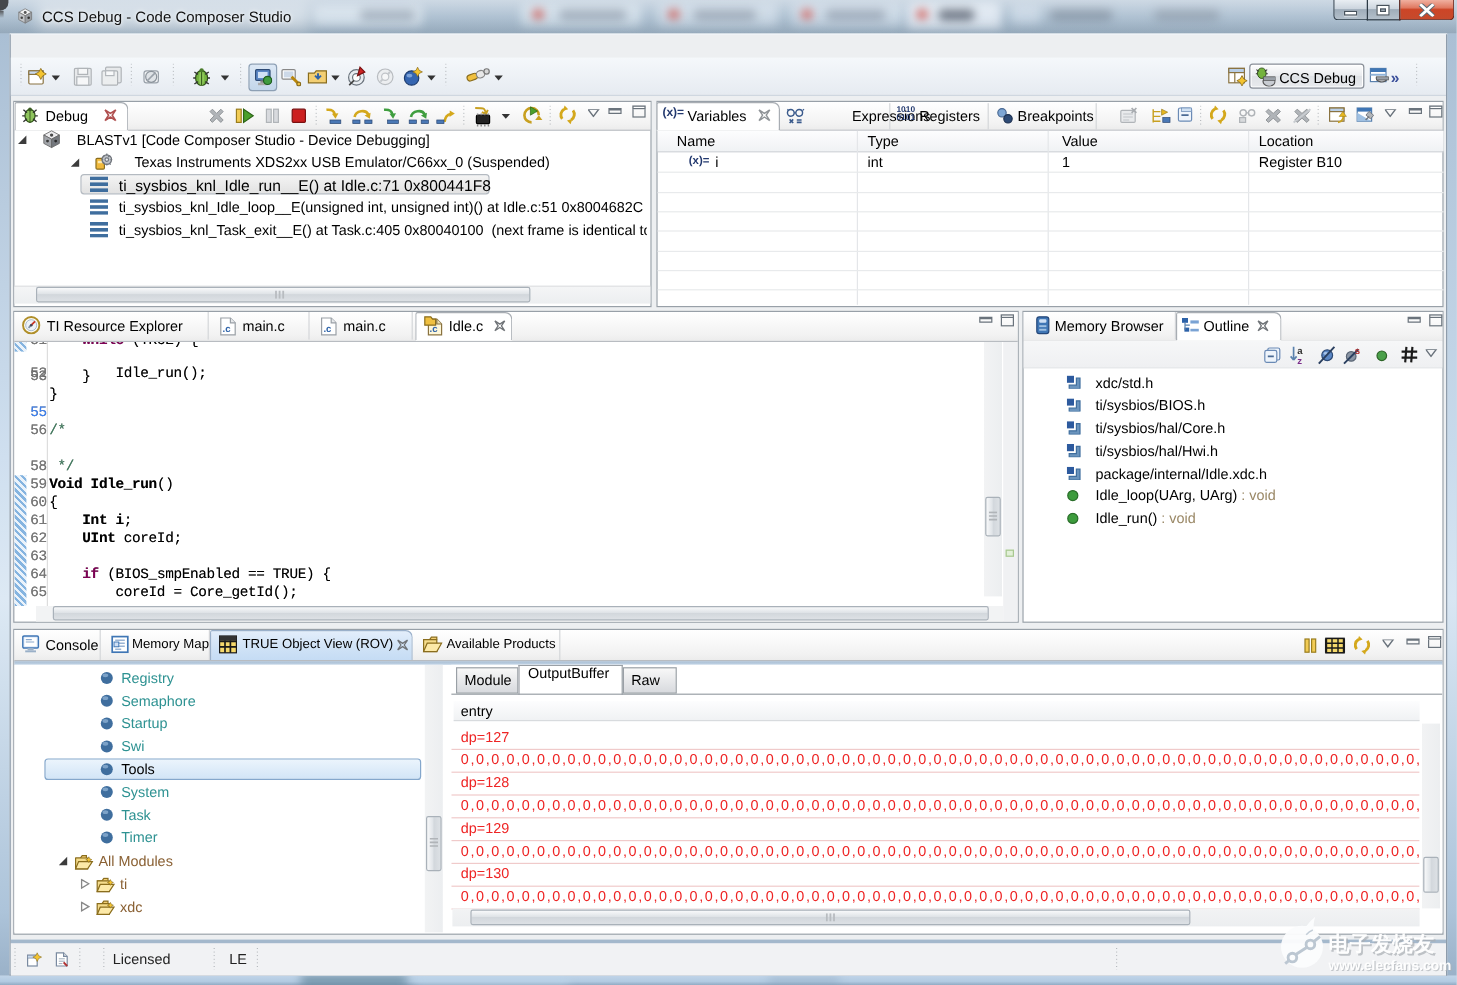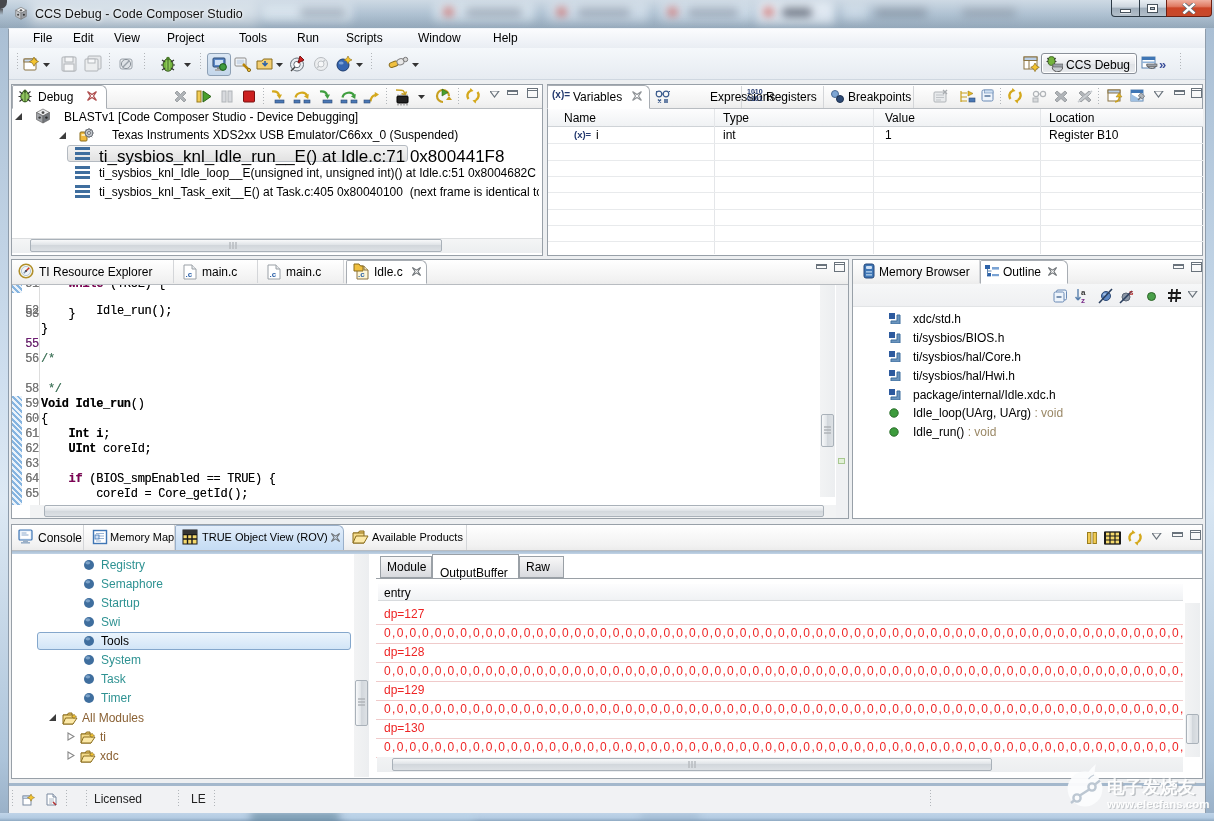--- a/index.html
+++ b/index.html
@@ -87,31 +87,20 @@
     </svg>
   </div>
   <div class="leftborder"></div>
   <div class="rightborder"></div>
   <div class="bottomborder" id="bottomborder">
     <div class="blob" style="left:250px;top:0px;width:90px;height:8px;background:rgba(45,90,110,.55);"></div>
     <div class="blob" style="left:345px;top:0px;width:130px;height:8px;background:rgba(190,215,235,.6);"></div>
     <div class="blob" style="left:640px;top:1px;width:60px;height:7px;background:rgba(120,150,175,.35);"></div>
   </div>
   <div class="client"></div>
-  <div class="menubar" id="menubar">
-    <span style="left:24px;">File</span>
-    <span style="left:64px;">Edit</span>
-    <span style="left:105px;">View</span>
-    <span style="left:158px;">Project</span>
-    <span style="left:230px;">Tools</span>
-    <span style="left:288px;">Run</span>
-    <span style="left:337px;">Scripts</span>
-    <span style="left:409px;">Window</span>
-    <span style="left:484px;">Help</span>
-  </div>
   <div class="toolbar" id="toolbar"></div>
   <div id="toolbaricons">
     <div class="dotsep" style="left:17px;top:53px;"></div>
     <svg class="icon" style="left:23px;top:56px;" width="16" height="16" viewBox="0 0 16 16">
         <rect x="1" y="3" width="12" height="11" rx="1" fill="#fff" stroke="#8a7340"></rect>
         <rect x="1" y="3" width="12" height="3" fill="#c9daf0" stroke="#8a7340"></rect>
         <path d="M11,1 l1.6,3 3,1.6 -3,1.6 -1.6,3 -1.6,-3 -3,-1.6 3,-1.6z" fill="#f4c430" stroke="#8a6d1d" stroke-width=".7"></path>
       </svg>
     <svg class="icon" style="left:43px;top:62px;" width="8" height="6">
         <polygon points="0,1 7,1 3.5,5" fill="#333"></polygon>
@@ -324,21 +313,21 @@
         <circle cx="11" cy="6" r="1.5" fill="#eceef0" stroke="#70757c"></circle>
         <path d="M11,1 v1.5 M11,9.5 v1.5 M6.5,6 h1.5 M14,6 h1.5 M7.8,2.8 l1,1 M13.2,9.2 l1,1 M7.8,9.2 l1,-1 M13.2,2.8 l-1,1" stroke="#70757c" stroke-width="1"></path>
       </svg>
   <div class="txt" style="left:112px;top:128px;font-size:12px;">Texas Instruments XDS2xx USB Emulator/C66xx_0 (Suspended)</div>
   <div class="abs" style="left:67px;top:145px;width:341px;height:17px;border:1px solid #b4bac1;border-radius:3px;background:linear-gradient(180deg,#f4f4f4,#e2e2e2);"></div>
   <svg class="icon" style="left:74px;top:147px;" width="17" height="13" viewBox="0 0 17 13">
         <rect x="1" y="0" width="15" height="3" fill="#3f6e9e"></rect>
         <rect x="1" y="5" width="15" height="3" fill="#3f6e9e"></rect>
         <rect x="1" y="10" width="15" height="3" fill="#3f6e9e"></rect>
       </svg>
-  <div class="txt" style="left:99px;top:147px;font-size:17px;">ti_sysbios_knl_Idle_run__E() at Idle.c:71 0x800441F8</div>
+  <div class="txt" style="left:99px;top:147px;font-size:13px;">ti_sysbios_knl_Idle_run__E() at Idle.c:71 0x800441F8</div>
   <svg class="icon" style="left:74px;top:166px;" width="17" height="13" viewBox="0 0 17 13">
         <rect x="1" y="0" width="15" height="3" fill="#3f6e9e"></rect>
         <rect x="1" y="5" width="15" height="3" fill="#3f6e9e"></rect>
         <rect x="1" y="10" width="15" height="3" fill="#3f6e9e"></rect>
       </svg>
   <div class="txt" style="left:99px;top:166px;font-size:12px;">ti_sysbios_knl_Idle_loop__E(unsigned int, unsigned int)() at Idle.c:51 0x8004682C</div>
   <svg class="icon" style="left:74px;top:185px;" width="17" height="13" viewBox="0 0 17 13">
         <rect x="1" y="0" width="15" height="3" fill="#3f6e9e"></rect>
         <rect x="1" y="5" width="15" height="3" fill="#3f6e9e"></rect>
         <rect x="1" y="10" width="15" height="3" fill="#3f6e9e"></rect>
@@ -512,21 +501,21 @@
           </div>
           <div style="position:absolute;left:0;top:21.5px;height:15px;width:808px;">
             <span style="position:absolute;right:781px;color:#787878;">53</span>
             <span style="position:absolute;left:29px;white-space:pre;">    }</span>
           </div>
           <div style="position:absolute;left:0;top:36.5px;height:15px;width:808px;">
             <span style="position:absolute;right:817px;color:#0f766e;">54</span>
             <span style="position:absolute;left:29px;white-space:pre;">}</span>
           </div>
           <div style="position:absolute;left:0;top:51.5px;height:15px;width:808px;">
-            <span style="position:absolute;right:781px;color:#701a75;">55</span>
+            <span style="position:absolute;right:781px;color:#3b82f6;">55</span>
             <span style="position:absolute;left:29px;white-space:pre;"></span>
           </div>
           <div style="position:absolute;left:0;top:66.5px;height:15px;width:808px;">
             <span style="position:absolute;right:781px;color:#787878;">56</span>
             <span style="position:absolute;left:29px;white-space:pre;"><span style="color:#3f7f5f;">/*</span></span>
           </div>
           <div style="position:absolute;left:0;top:96.5px;height:15px;width:808px;">
             <span style="position:absolute;right:781px;color:#787878;">58</span>
             <span style="position:absolute;left:29px;white-space:pre;"><span style="color:#3f7f5f;"> */</span></span>
           </div>
@@ -823,21 +812,21 @@
       </svg>
   <div class="thumb thumbv" style="left:355px;top:680px;width:13px;height:46px;"></div>
   <svg class="icon" style="left:358px;top:698px;" width="7" height="9">
         <path d="M0,1 h7 M0,4 h7 M0,7 h7" stroke="#b0b4b8" stroke-width="1.3"></path>
       </svg>
 
   <div class="abs" style="left:376px;top:554px;width:826px;height:223px;background:#fff;overflow:hidden;">
     <div class="abs" style="left:4px;top:2px;width:52px;height:22px;background:linear-gradient(180deg,#f8f8f8,#d8dade);border:1px solid #9aa0a6;"></div>
     <div class="txt" style="left:11px;top:6px;font-size:12px;">Module</div>
     <div class="abs" style="left:56px;top:0px;width:87px;height:25px;background:#fff;border:1px solid #9aa0a6;border-bottom:none;"></div>
-    <div class="txt" style="left:64px;top:12px;font-size:12px;">OutputBuffer</div>
+    <div class="txt" style="left:64px;top:0;font-size:12px;">OutputBuffer</div>
     <div class="abs" style="left:143px;top:2px;width:45px;height:22px;background:linear-gradient(180deg,#f8f8f8,#d8dade);border:1px solid #9aa0a6;"></div>
     <div class="txt" style="left:150px;top:6px;font-size:12px;">Raw</div>
     <div class="abs" style="left:0px;top:24px;width:826px;height:1px;background:#9aa0a6;"></div>
     <div class="abs" style="left:2px;top:30px;width:805px;height:17px;background:linear-gradient(180deg,#fdfdfe,#f0f2f4);border-bottom:1px solid #d8dbde;"></div>
     <div class="txt" style="left:8px;top:32px;font-size:12px;">entry</div>
     <div id="rovrows" style="position:absolute;left:0;top:47px;width:807px;height:163px;overflow:hidden;color:#ee2424;font-size:12px;">
           <div style="position:absolute;left:8px;top:5.7999999999999545px;white-space:nowrap;">dp=127</div>
           <div style="position:absolute;left:0;top:22.799999999999955px;width:807px;height:1px;background:#f0caca;"></div>
           <div style="position:absolute;left:8px;top:24.899999999999977px;white-space:nowrap;letter-spacing:1.35px;">0,0,0,0,0,0,0,0,0,0,0,0,0,0,0,0,0,0,0,0,0,0,0,0,0,0,0,0,0,0,0,0,0,0,0,0,0,0,0,0,0,0,0,0,0,0,0,0,0,0,0,0,0,0,0,0,0,0,0,0,0,0,0,0,0,0,0,0,0,0,0,0,0,0,0,0,0,0,0,0</div>
           <div style="position:absolute;left:0;top:41.89999999999998px;width:807px;height:1px;background:#f0caca;"></div>

